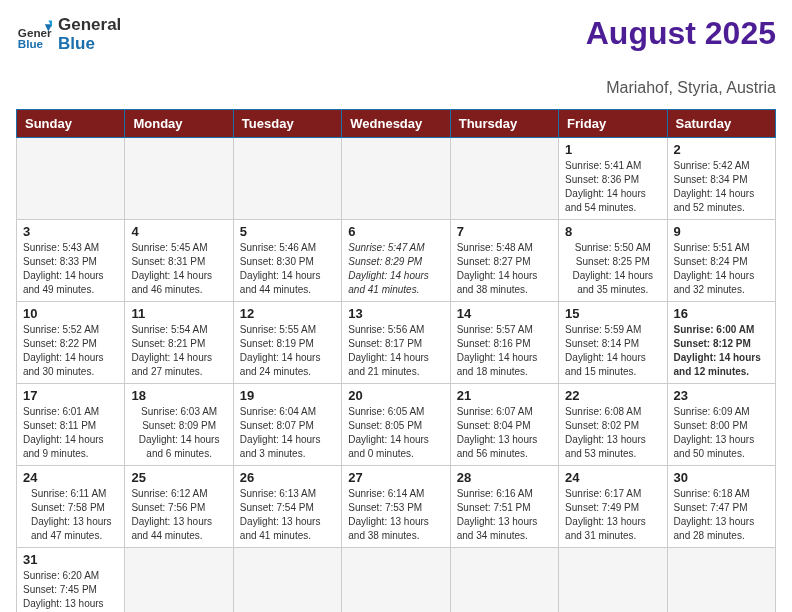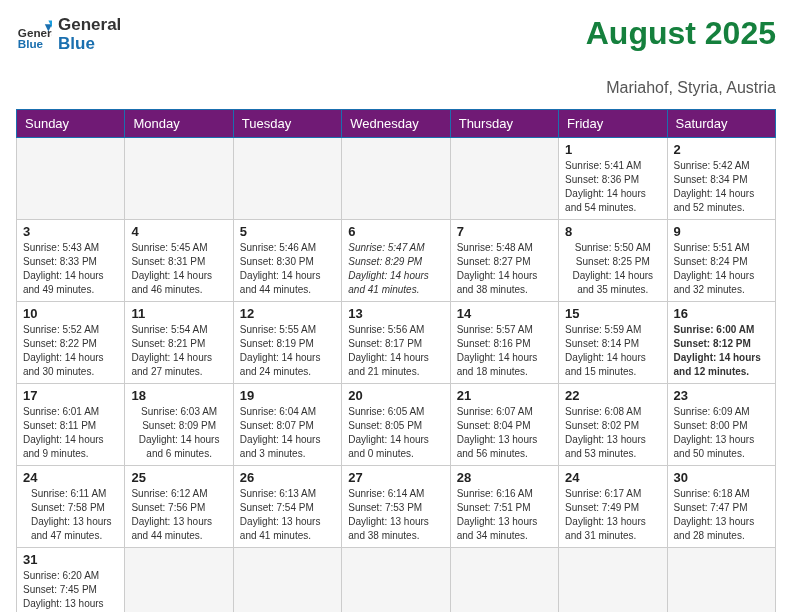--- a/index.html
+++ b/index.html
@@ -24,40 +24,40 @@
     .logo-icon {
       width: 36px;
       height: 36px;
     }
     .title-block {
       text-align: right;
     }
     .month-year {
       font-size: 32px;
       font-weight: bold;
-      color: #15803d;
+      color: #4c1d95;
       line-height: 1.1;
     }
     .location {
       font-size: 16px;
       color: #555;
       margin-top: 28px;
     }
     .calendar {
       width: 100%;
       border-collapse: collapse;
       border: 1px solid #ccc;
     }
     .calendar th {
-      background: #701a75;
+      background: #7f1d1d;
       color: #fff;
       text-align: left;
       padding: 6px 8px;
       font-size: 13px;
-      font-weight: normal;
+      font-weight: bold;
       border: 1px solid #1a6faf;
     }
     .calendar td {
       vertical-align: top;
       border: 1px solid #ccc;
       padding: 4px 6px;
       width: calc(100% / 7);
       min-height: 80px;
       font-size: 10.5px;
       color: #333;

